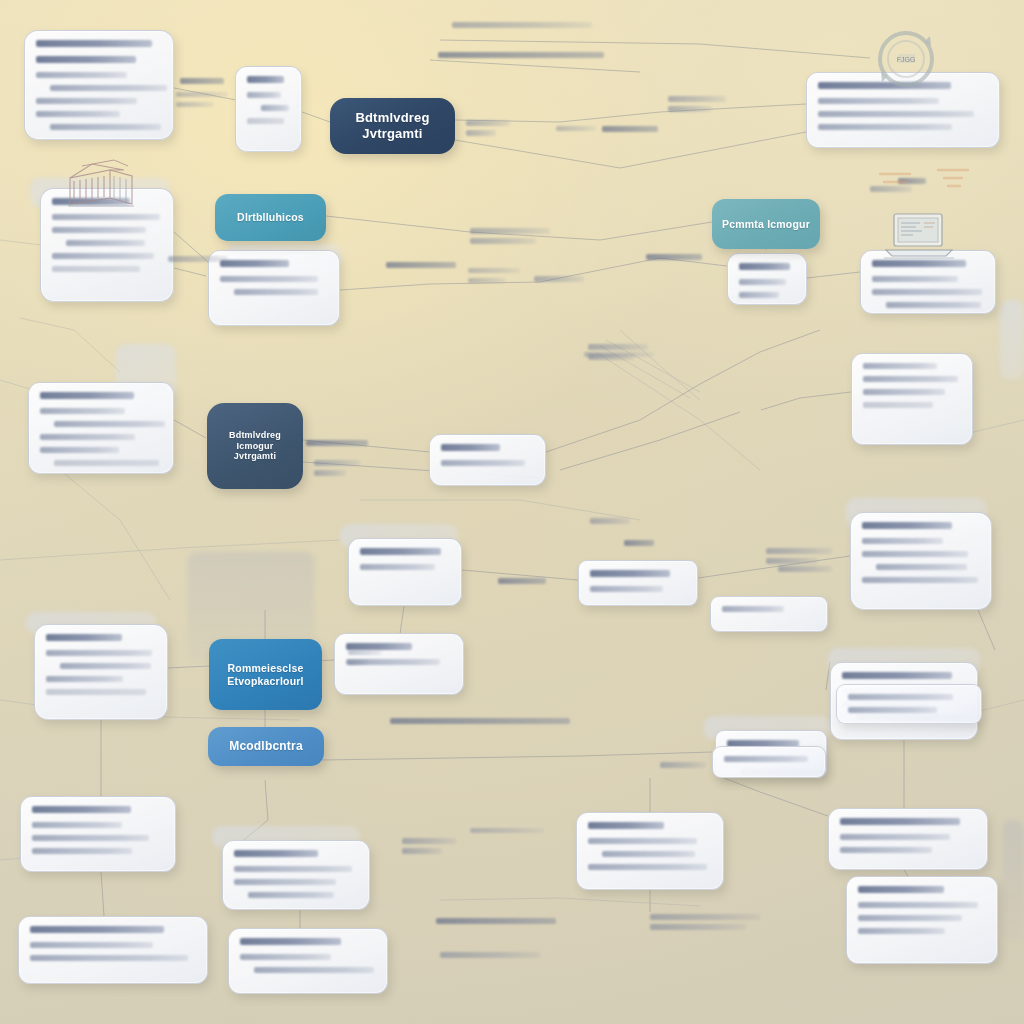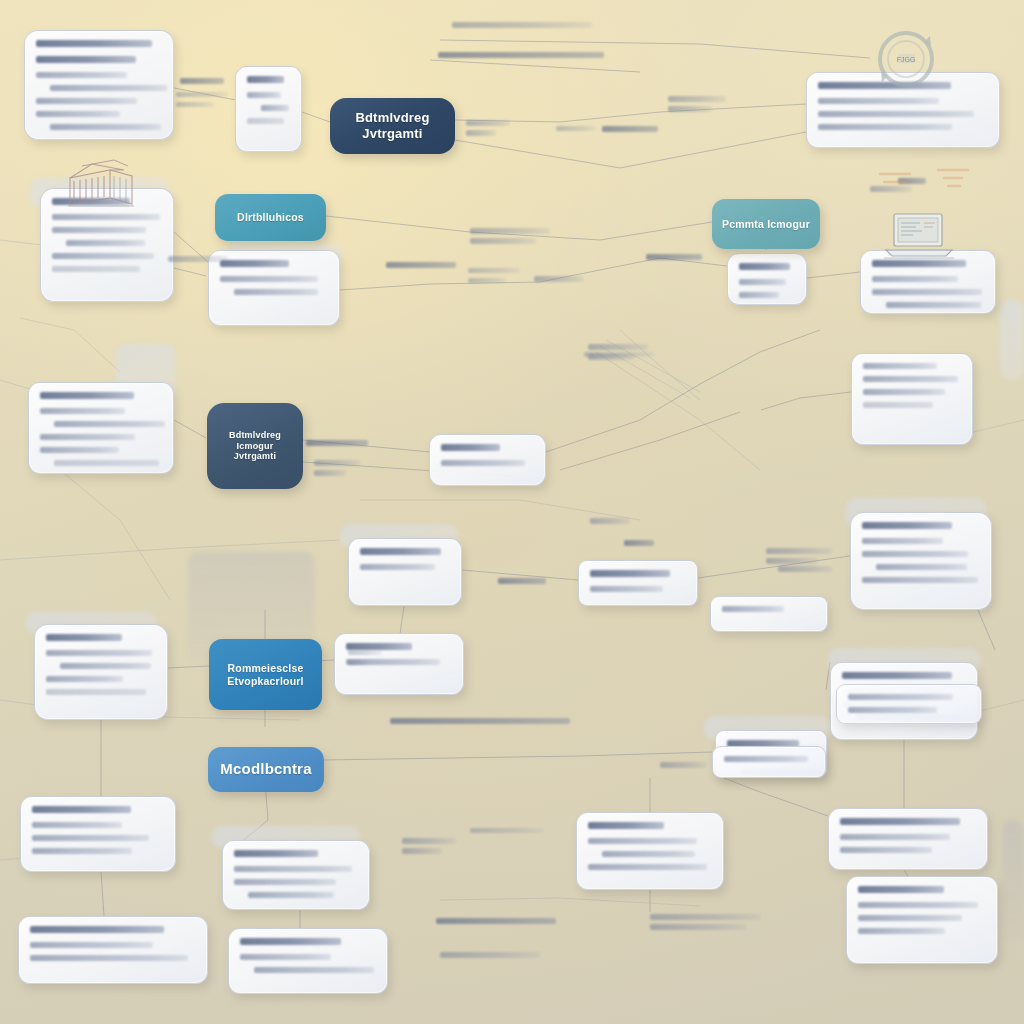--- a/index.html
+++ b/index.html
@@ -481,20 +481,20 @@
           <span>Icmogur</span>
           <span>Jvtrgamti</span>
         </div>
       </div>
       <div class="node blue" style="left: 209px; top: 639px; width: 113px; height: 71px; font-size: 10.5px;">
         <div>
           <span>Rommeiesclse</span>
           <span>Etvopkacrlourl</span>
         </div>
       </div>
-      <div class="node blue2" style="left: 208px; top: 727px; width: 116px; height: 45px; font-size: 15px; margin-top: 20px;">
+      <div class="node blue2" style="left: 208px; top: 727px; width: 116px; height: 39px; font-size: 12px;">
         <div>
           <span>Mcodlbcntra</span>
         </div>
       </div>
     </div>
 
 </div>
 
 </body></html>

